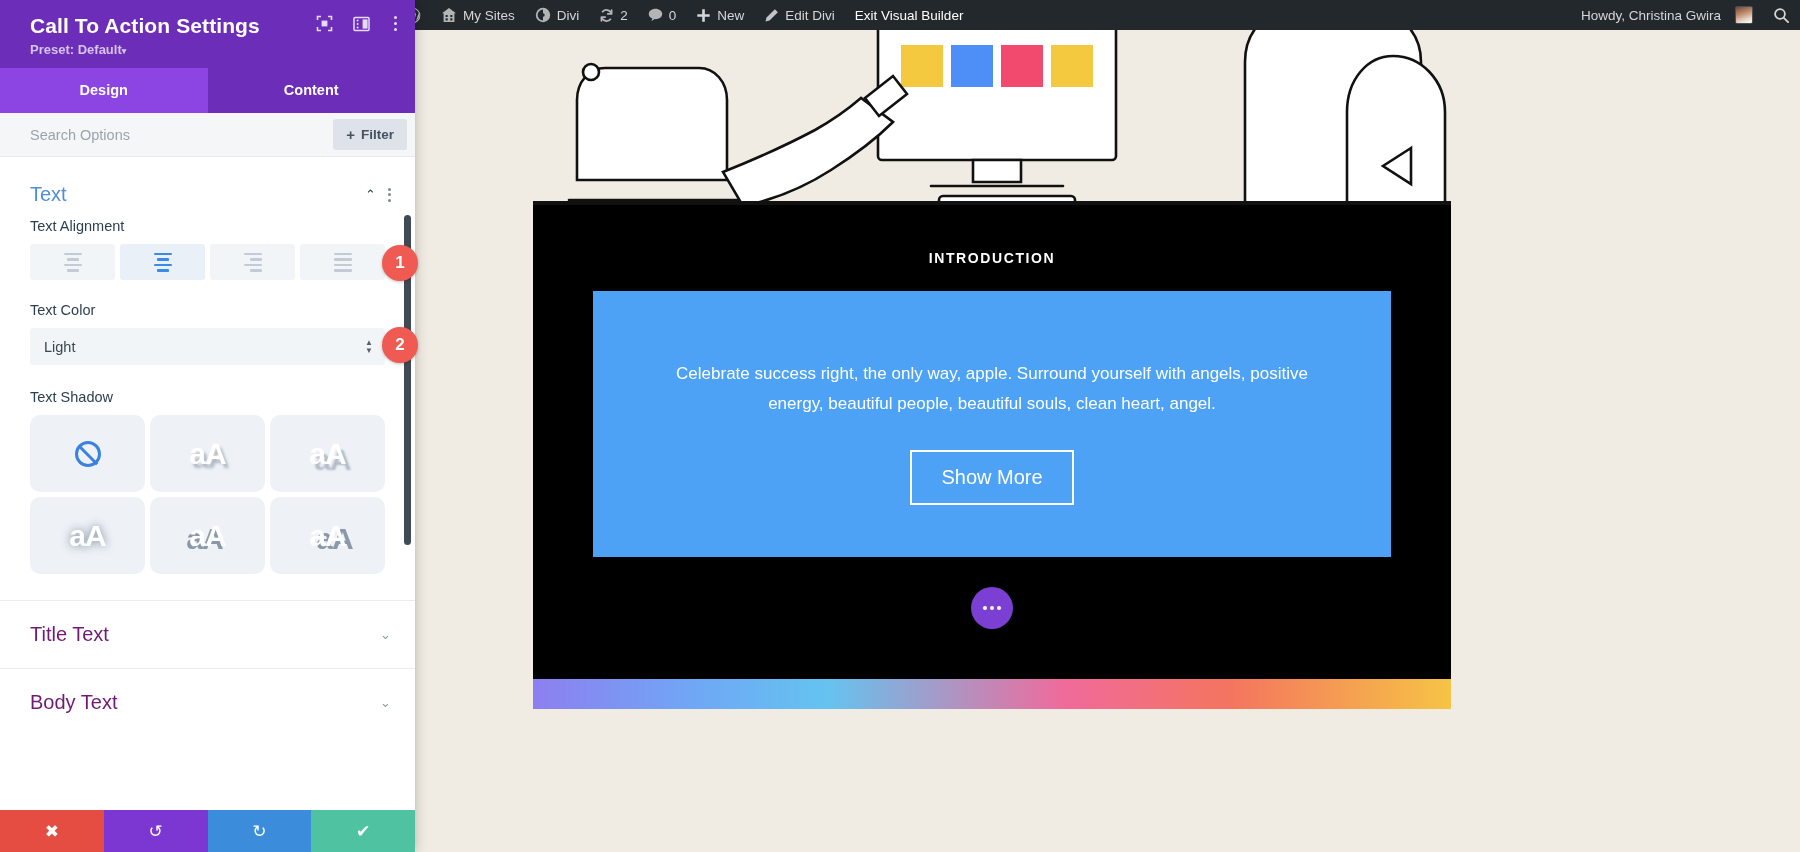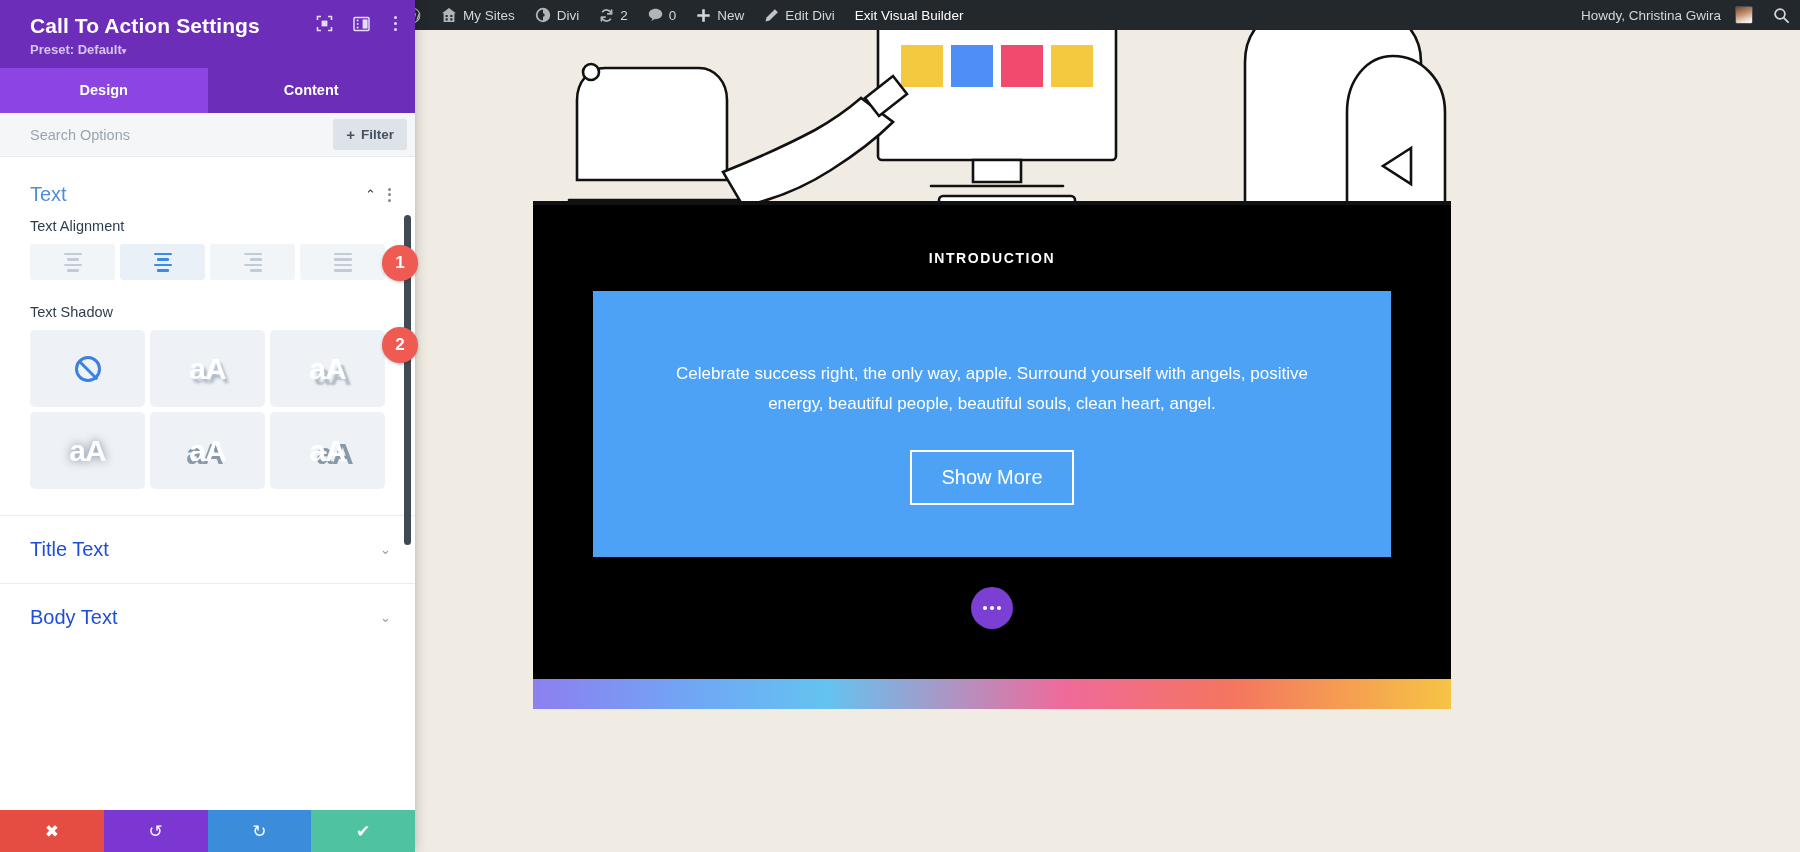--- a/index.html
+++ b/index.html
@@ -73,21 +73,21 @@
   .filter-btn .plus { font-size: 15px; font-weight: bold; }
 
   .panel-body { flex: 1; overflow: hidden; position: relative; background: #fff; }
   .scrollpane { position: absolute; inset: 0; padding: 0 0 8px; }
 
   .group-head {
     display: flex; align-items: center;
     padding: 26px 18px 8px 30px;
   }
   .group-title { font-size: 20px; color: #4f8ddb; flex: 1; }
-  .group-title.muted { color: #1d4ed8; }
+  .group-title.muted { color: #701a75; }
   .chev { color: #2c3e50; font-size: 13px; line-height: 1; padding: 4px 6px; cursor: pointer; }
   .chev.muted { color: #8b99a6; }
   .kebab { display:flex; flex-direction:column; gap:2.5px; padding: 4px 6px; cursor:pointer; }
   .kebab i { width:3px; height:3px; border-radius:50%; background:#7b8794; display:block; }
 
   .field { padding: 4px 30px 0; }
   .field-label { font-size: 14.5px; color: #2c3e50; margin-bottom: 10px; }
 
   .seg-group { display: flex; gap: 5px; }
   .seg {
@@ -107,21 +107,21 @@
     font-family: "Liberation Sans", sans-serif;
   }
   .select-arrows {
     position: absolute; right: 12px; top: 50%; transform: translateY(-50%);
     display: flex; flex-direction: column; gap: 3px; pointer-events: none;
     color: #55616e; font-size: 8px; line-height: 1;
   }
 
   .shadow-grid { display: grid; grid-template-columns: repeat(3, 1fr); gap: 5px; }
   .shadow-cell {
-    height: 77px; background: #eef2f7; border-radius: 5px;
+    height: 77px; background: #eef2f7; border-radius: 10px;
     display: flex; align-items: center; justify-content: center; cursor: pointer;
     overflow: hidden;
   }
   .sh-aA { font-size: 30px; font-weight: bold; color: #ffffff; letter-spacing: -1px; }
   .sh1 { text-shadow: 3px 4px 3px rgba(120,135,150,.55); }
   .sh2 { text-shadow: 5px 6px 2px rgba(120,135,150,.5); }
   .sh3 { text-shadow: 0 0 10px rgba(110,125,142,.95); }
   .sh4 { text-shadow: -3px 3px 0 rgba(120,137,155,.85); }
   .sh5 { text-shadow: 7px 3px 0 rgba(120,137,155,.85); }
   .no-shadow-icon {
@@ -319,20 +319,29 @@
               <span class="align-lines">
                 <span style="width:18px"></span>
                   <span style="width:18px"></span>
                   <span style="width:18px"></span>
                   <span style="width:18px"></span>
               </span>
             </div>
           </div>
         </div>
 
+        <div class="field" style="padding-top:22px">
+          <div class="field-label">Text Color</div>
+          <div class="select-wrap">
+            <select class="select-box">
+              <option>Light</option>
+            </select>
+            <span class="select-arrows">▲<br>▼</span>
+          </div>
+        </div>
 
         <div class="field" style="padding-top:24px">
           <div class="field-label">Text Shadow</div>
           <div class="shadow-grid">
             <div class="shadow-cell">
               <span class="no-shadow-icon"></span>
             </div>
             <div class="shadow-cell">
               <span class="sh-aA sh1">aA</span>
             </div>

